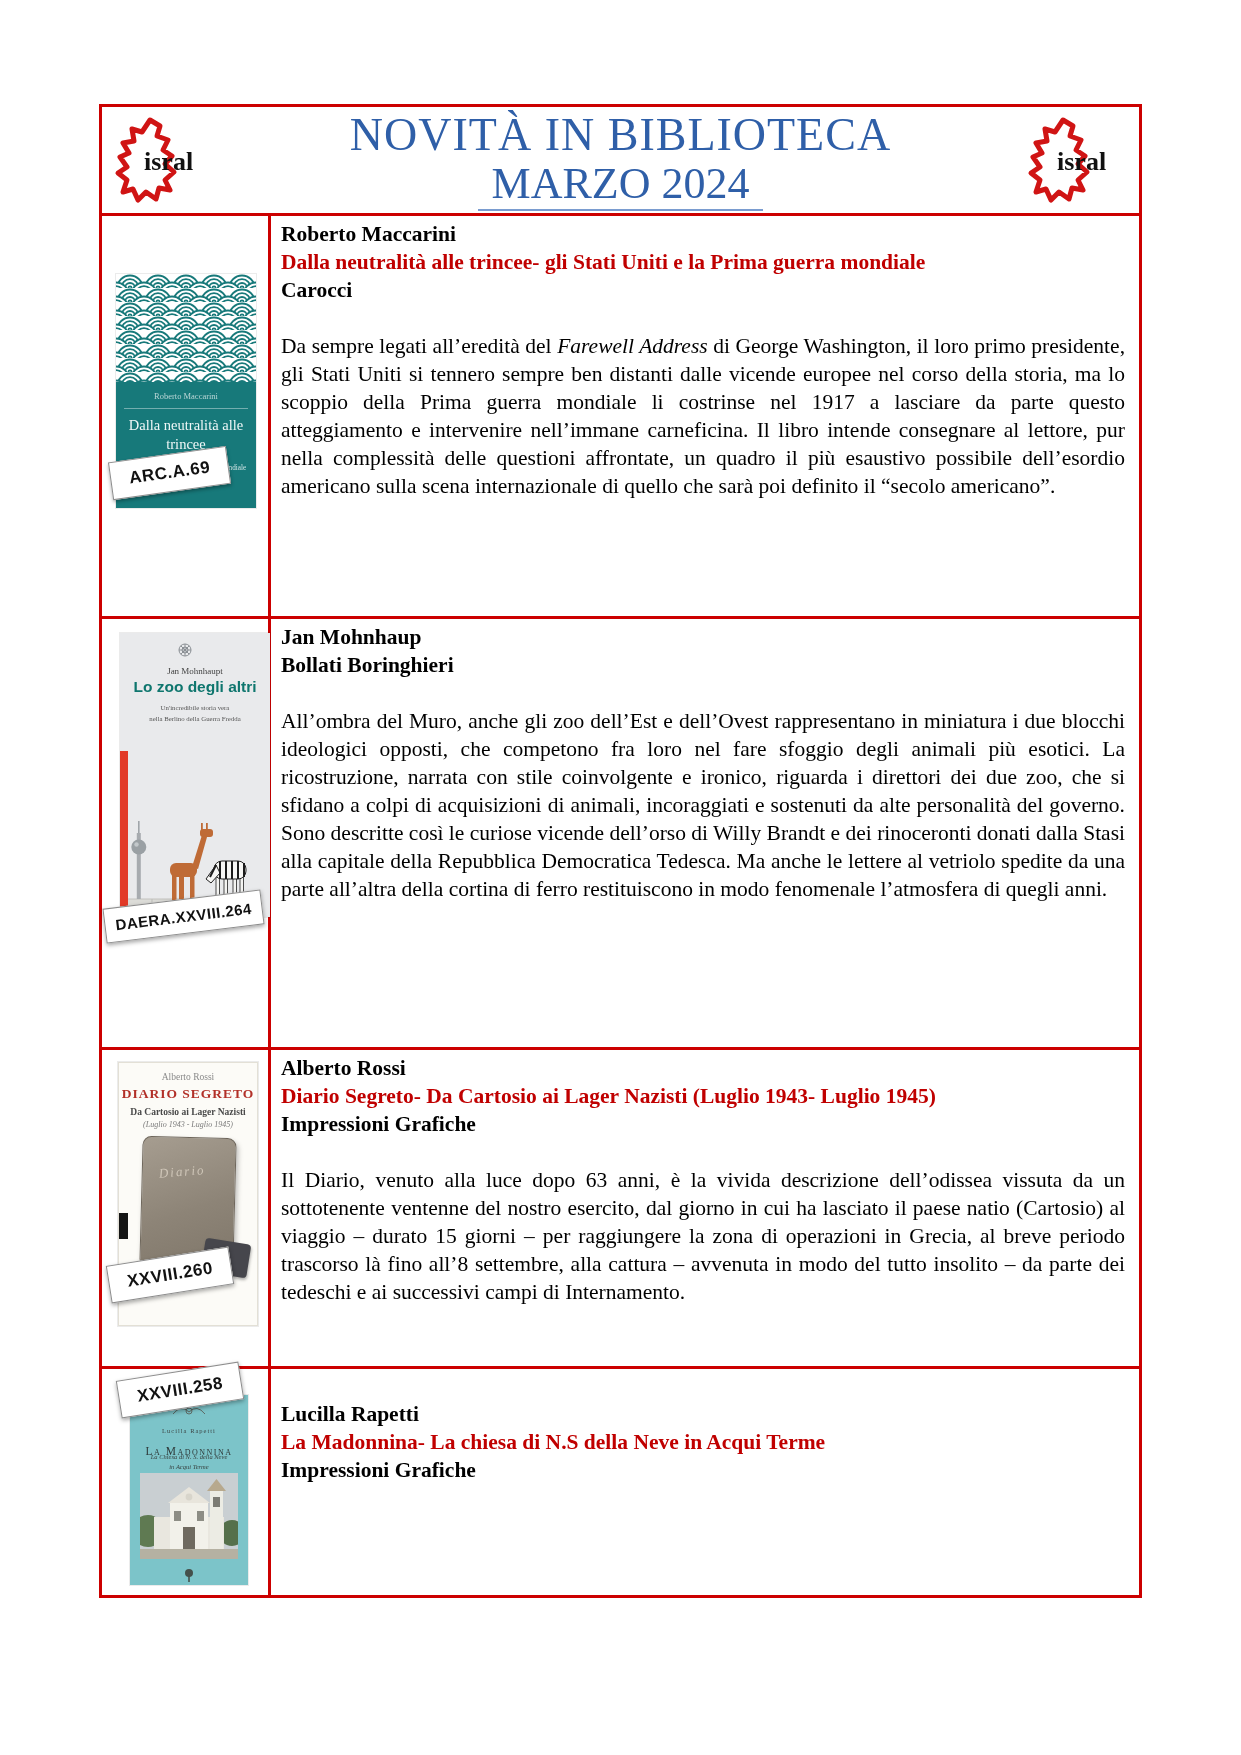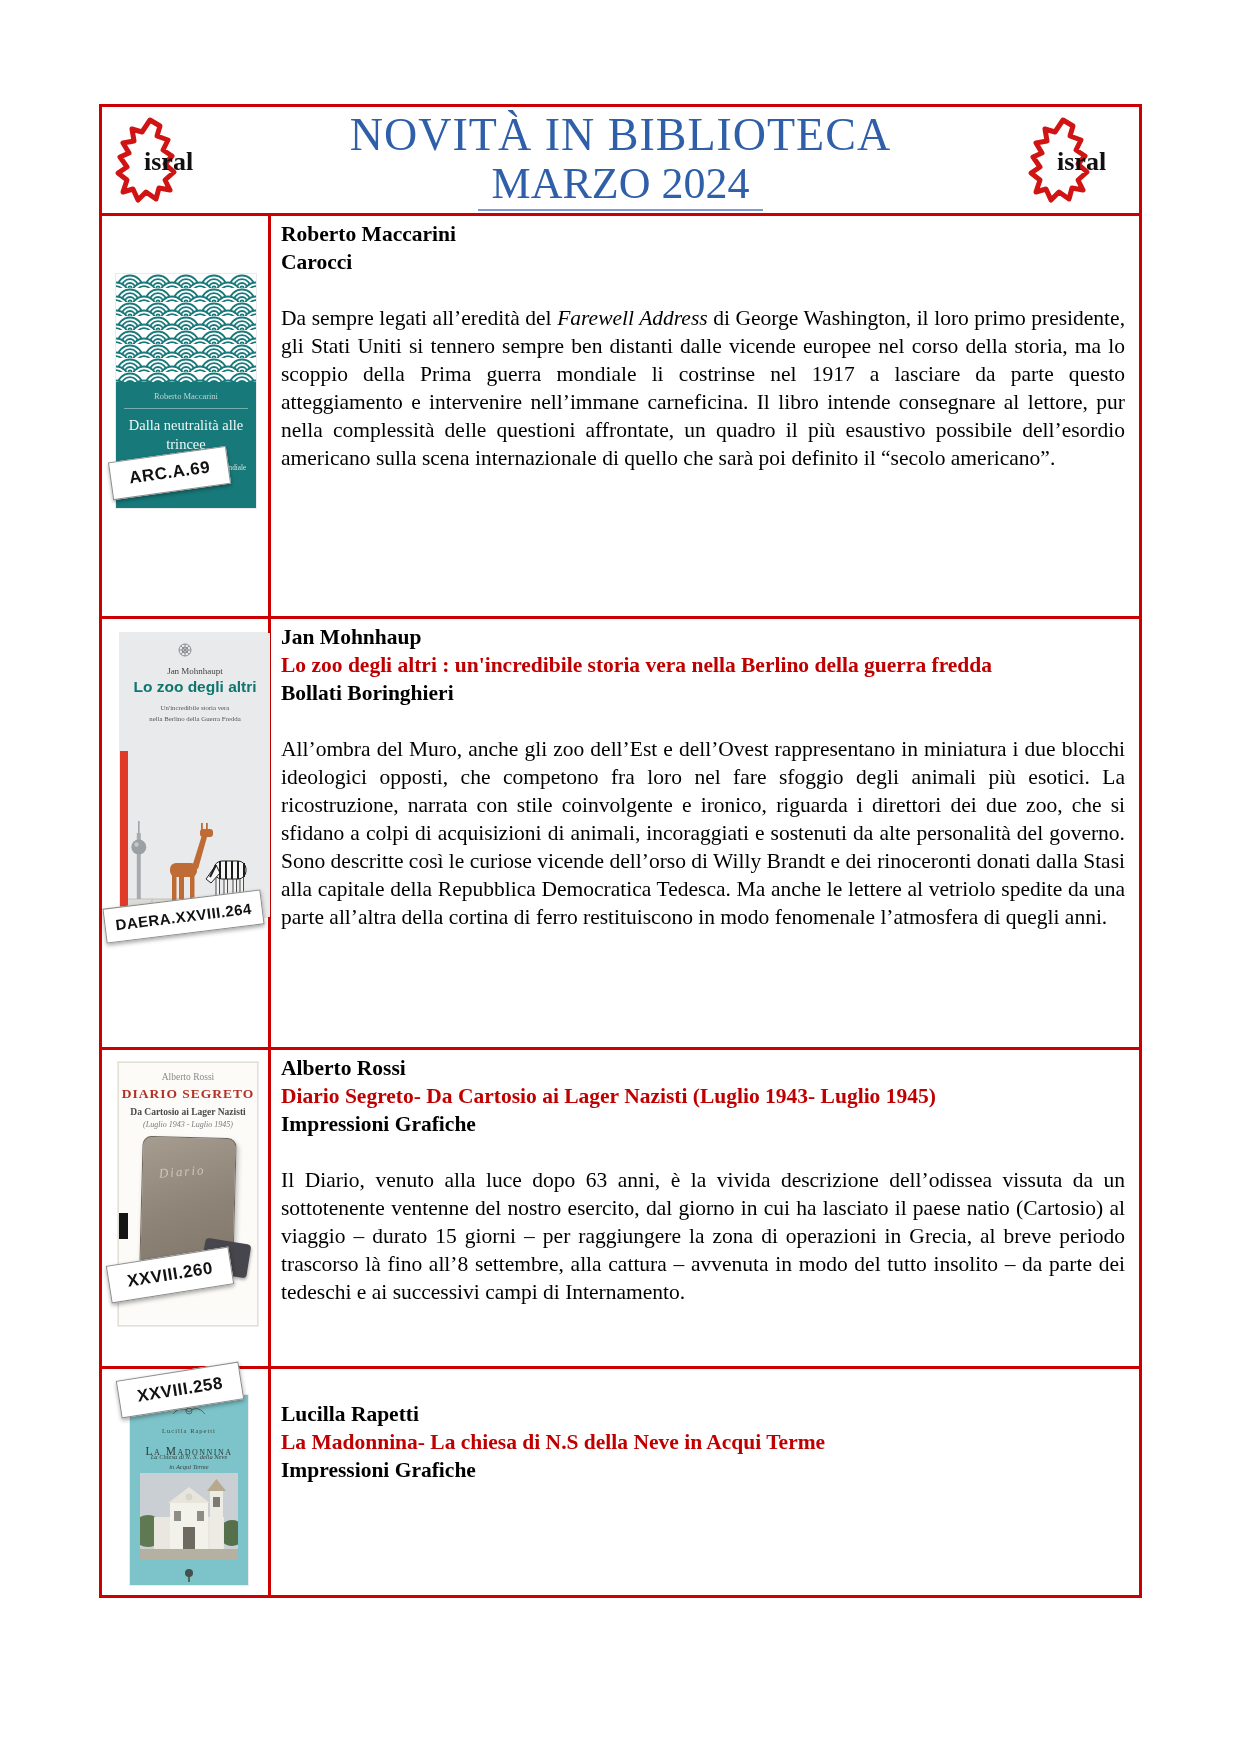--- a/index.html
+++ b/index.html
@@ -134,20 +134,21 @@
             <div class="c1-author">Roberto Maccarini</div>
             <div class="c1-rule"></div>
             <div class="c1-title">Dalla neutralità alle trincee</div>
             <div class="c1-sub">Gli Stati Uniti e la Prima guerra mondiale</div>
           </div>
         </div>
         <div class="label lab1">ARC.A.69</div>
       </div>
       <div class="cell-text">
         <div class="b-author">Roberto Maccarini</div>
+        <div class="b-title">Dalla neutralità alle trincee- gli Stati Uniti e la Prima guerra mondiale</div>
         <div class="b-pub">Carocci</div>
         <p class="desc"><span>Da sempre legati all’eredità del </span><i>Farewell Address</i><span> di George Washington, il loro primo presidente, gli Stati Uniti si tennero sempre ben distanti dalle vicende europee nel corso della storia, ma lo scoppio della Prima guerra mondiale li costrinse nel 1917 a lasciare da parte questo atteggiamento e intervenire nell’immane carneficina. Il libro intende consegnare al lettore, pur nella complessità delle questioni affrontate, un quadro il più esaustivo possibile dell’esordio americano sulla scena internazionale di quello che sarà poi definito il “secolo americano”.</span></p>
       </div>
     </div>
 
     <div class="row r2">
       <div class="cell-cover">
         <div class="cover cover2">
           <svg class="c2-orn" width="16" height="16">
             <g fill="none" stroke="#8a8f94" stroke-width="1">
@@ -195,21 +196,20 @@
               <path d="M96 48 L90 60" stroke="#1c1c1c" stroke-width="2"></path>
             </g>
           </svg>
           <div class="c2-spine"></div>
           <div class="c2-footer">Bollati Boringhieri</div>
         </div>
         <div class="label lab2">DAERA.XXVIII.264</div>
       </div>
       <div class="cell-text">
         <div class="b-author">Jan Mohnhaup</div>
-        <div class="b-title">Lo zoo degli altri : un'incredibile storia vera nella Berlino della guerra fredda</div>
         <div class="b-pub">Bollati Boringhieri</div>
         <p class="desc">All’ombra del Muro, anche gli zoo dell’Est e dell’Ovest rappresentano in miniatura i due blocchi ideologici opposti, che competono fra loro nel fare sfoggio degli animali più esotici. La ricostruzione, narrata con stile coinvolgente e ironico, riguarda i direttori dei due zoo, che si sfidano a colpi di acquisizioni di animali, incoraggiati e sostenuti da alte personalità del governo. Sono descritte così le curiose vicende dell’orso di Willy Brandt e dei rinoceronti donati dalla Stasi alla capitale della Repubblica Democratica Tedesca. Ma anche le lettere al vetriolo spedite da una parte all’altra della cortina di ferro restituiscono in modo fenomenale l’atmosfera di quegli anni.</p>
       </div>
     </div>
 
     <div class="row r3">
       <div class="cell-cover">
         <div class="cover cover3">
           <div class="c3-author">Alberto Rossi</div>
           <div class="c3-title">DIARIO SEGRETO</div>

